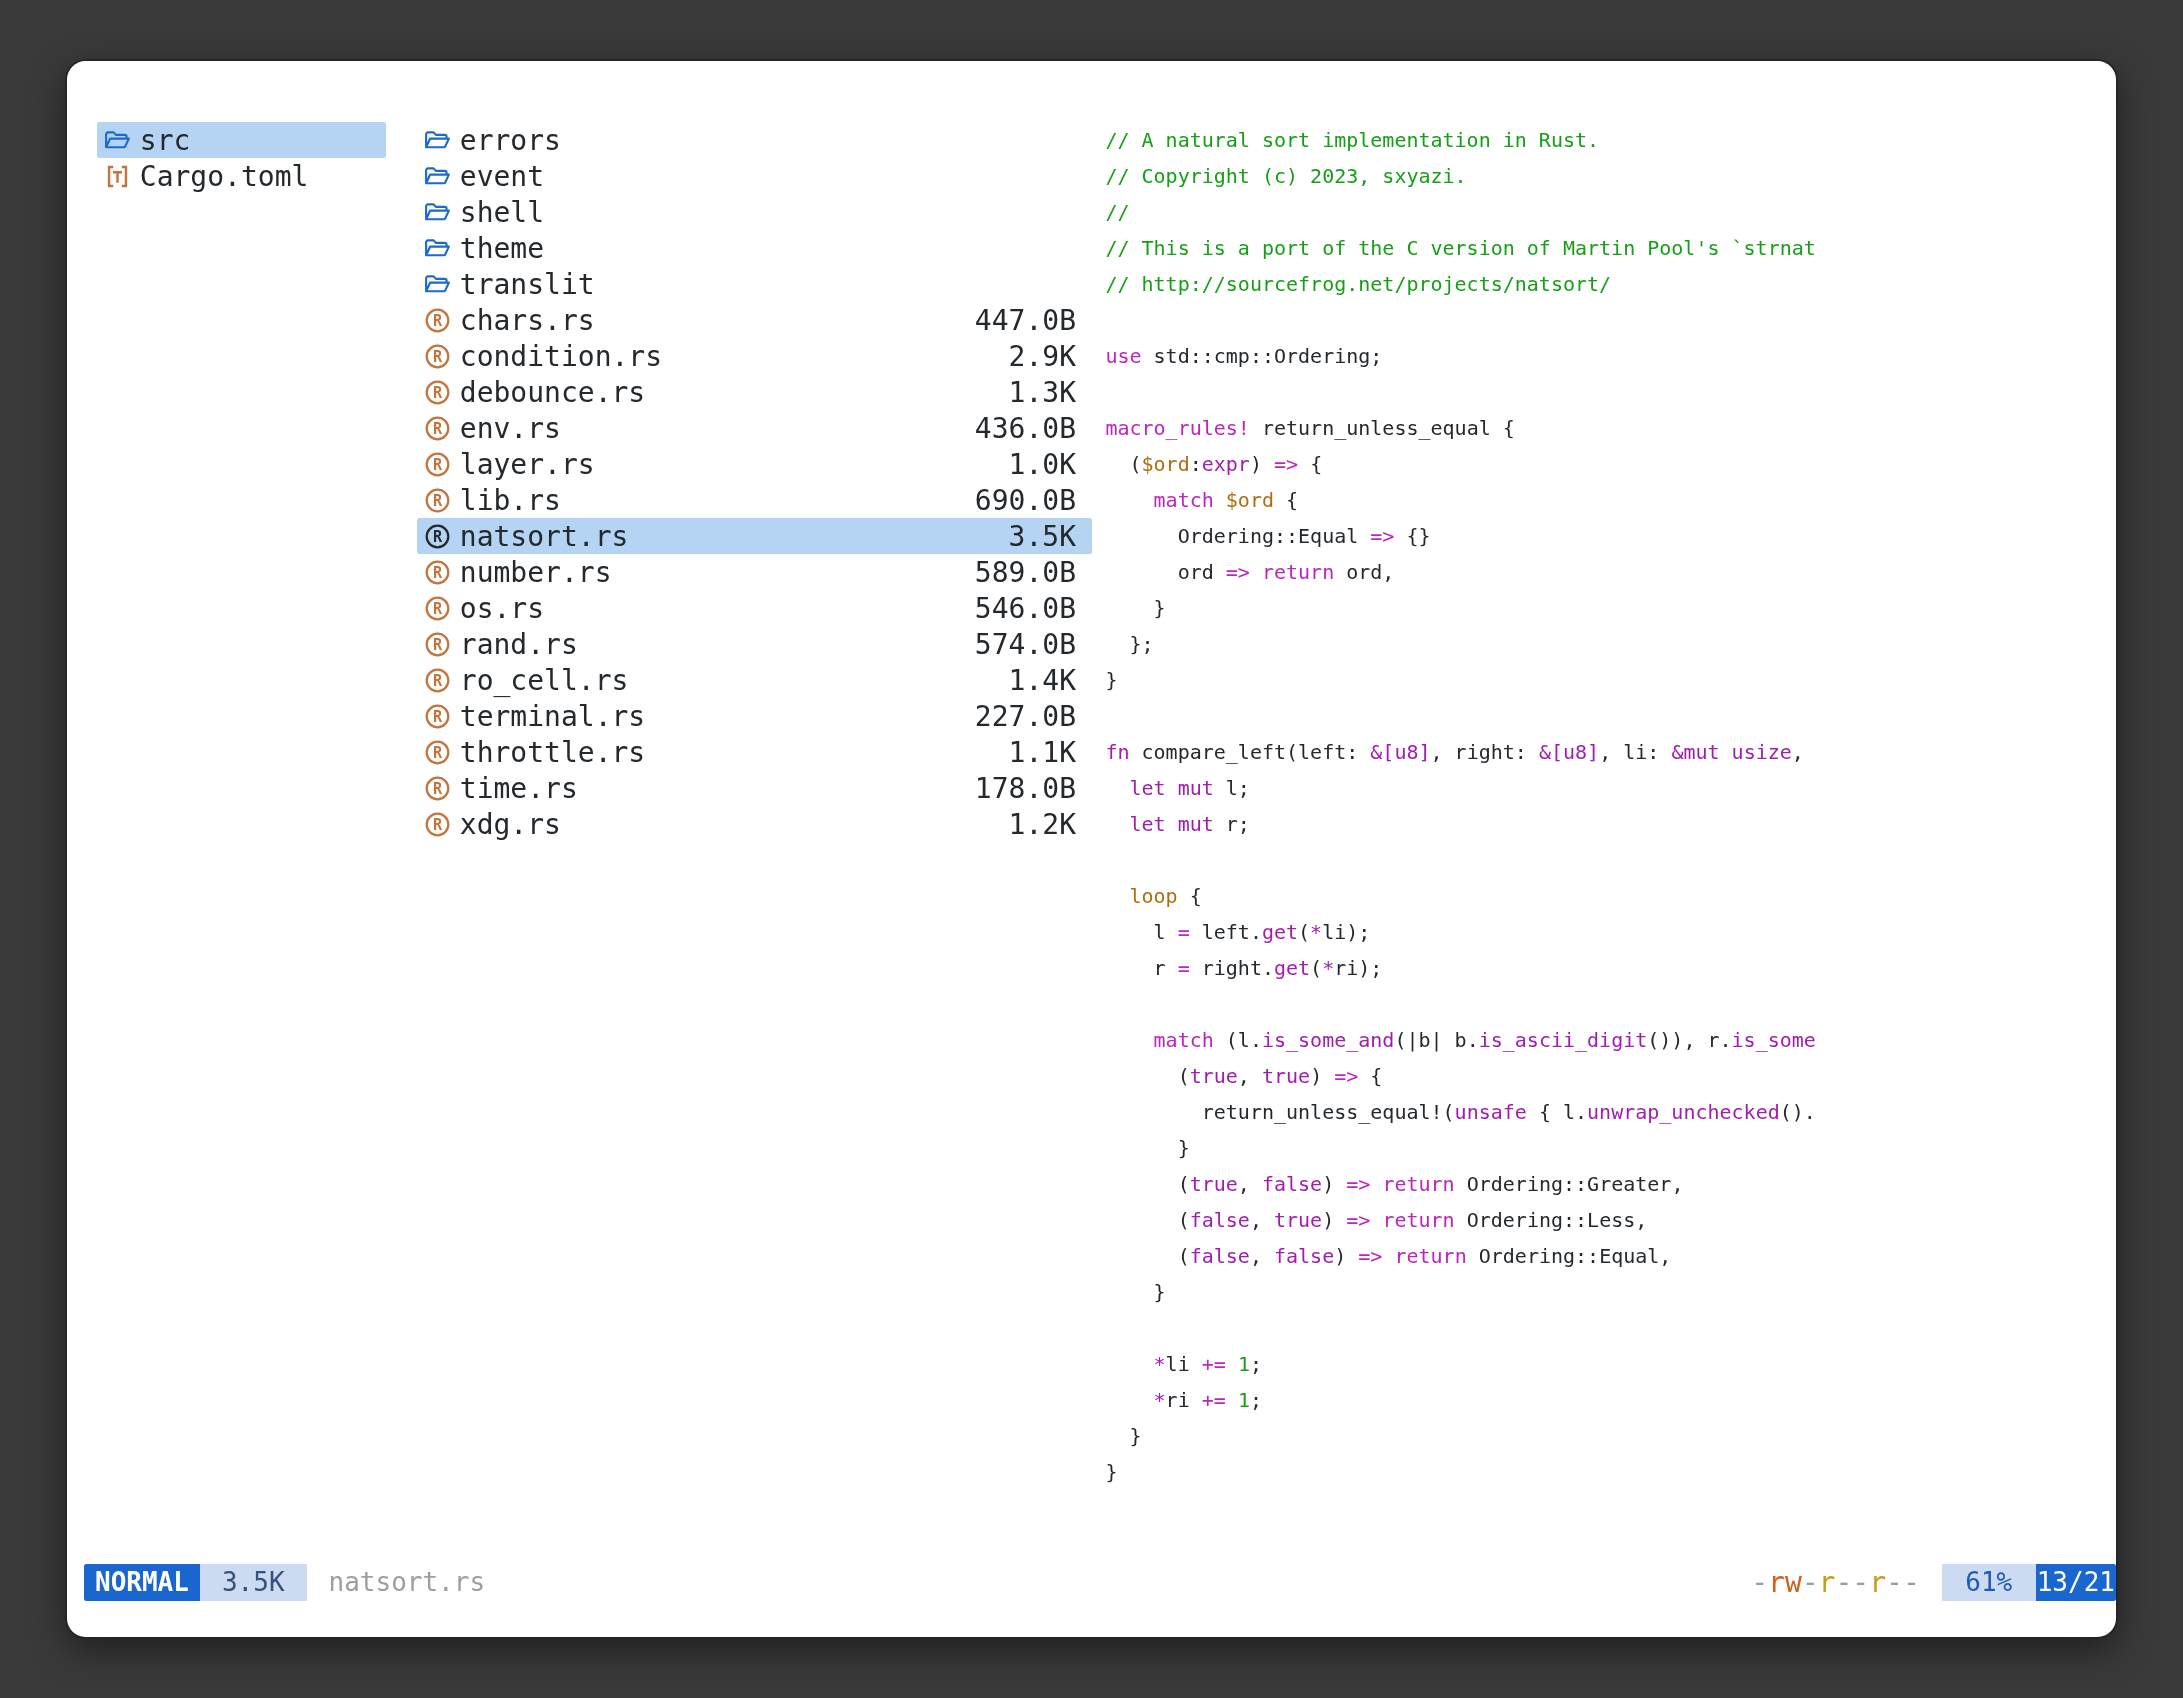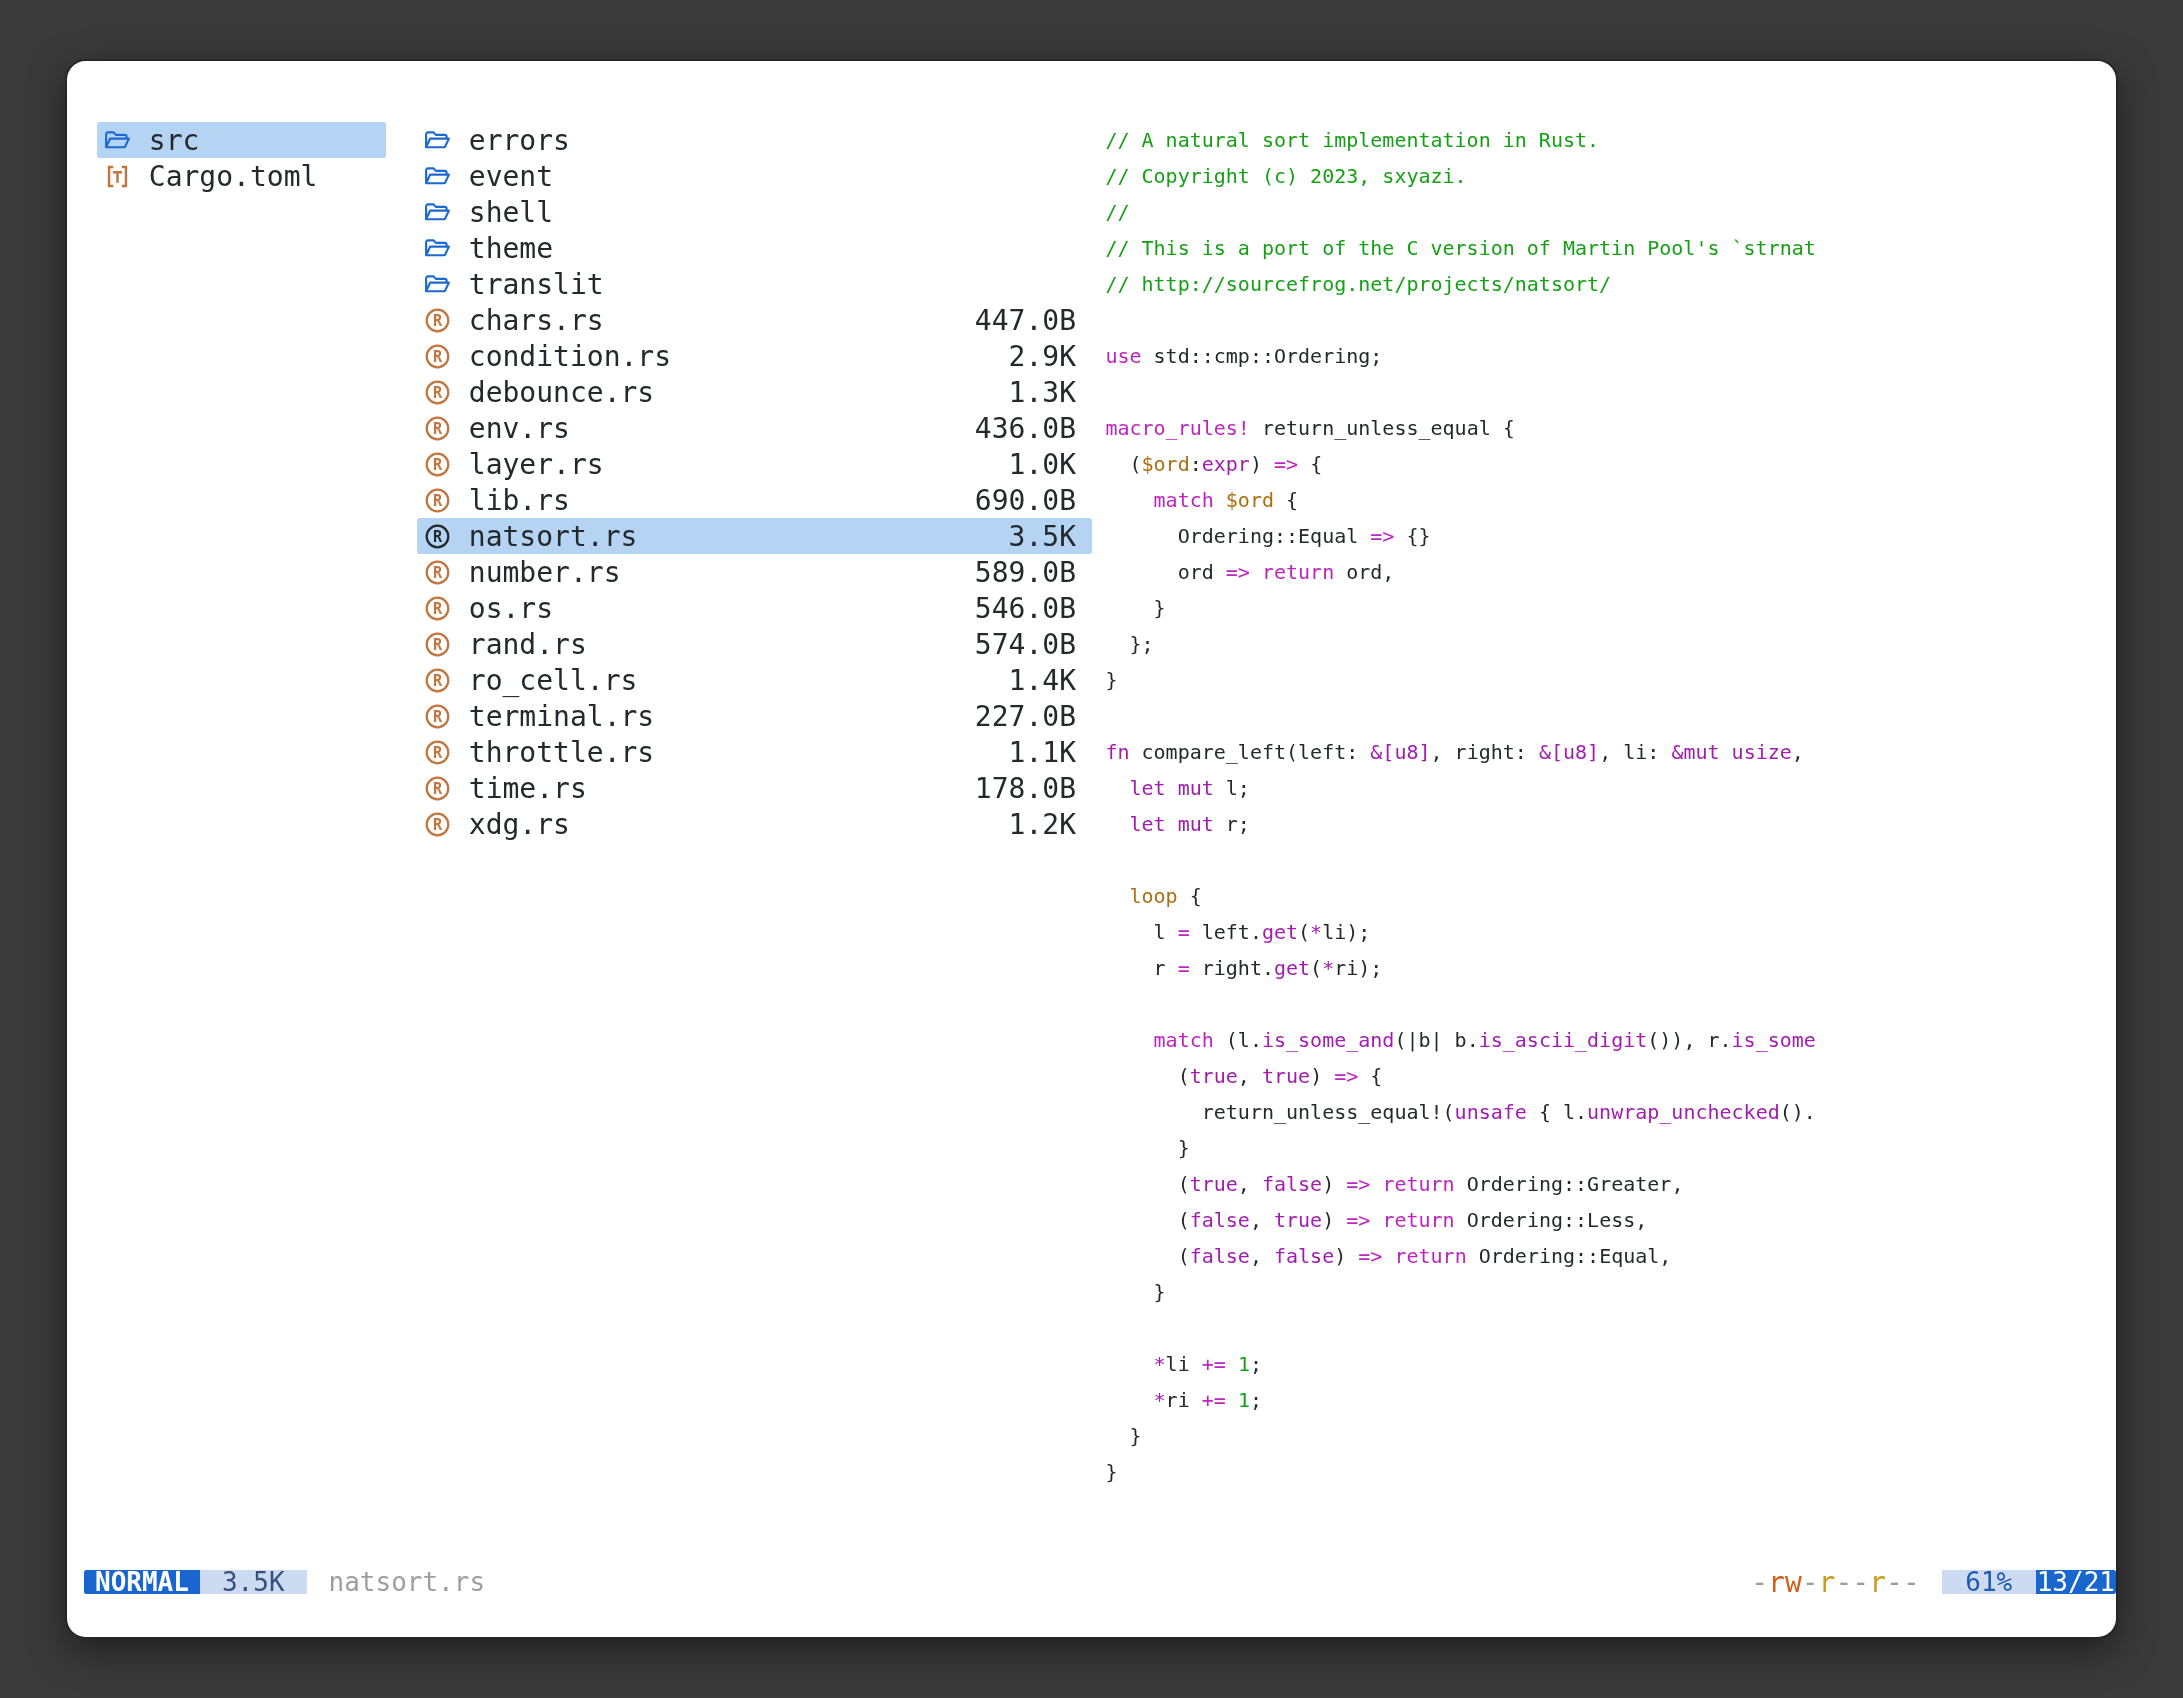--- a/index.html
+++ b/index.html
@@ -20,21 +20,21 @@
     display:flex; align-items:flex-start;
   }
   .pane { overflow:hidden; }
   .pane.parent  { width:289px; margin-right:31px; flex:none; }
   .pane.current { width:675px; margin-right:13.4px; flex:none; }
   .pane.preview { flex:1; height:100%; }
 
   .row {
     height:36px; display:flex; align-items:center;
     font-size:28px; color:#24292e; border-radius:2.5px;
-    white-space:pre; cursor:default;gap:9px;
+    white-space:pre; cursor:default;
   }
   .row.selected { background:#b5d4f3; }
   .row .icon { width:28.5px; height:28.5px; margin-left:6.7px; flex:none; display:flex; align-items:center; justify-content:center; }
   .row .icon svg { width:27px; height:27px; display:block; }
   .row .nm { margin-left:7.6px; }
   .row .sz { margin-left:auto; margin-right:16px; }
 
   .ic-folder { color:#1b6ad2; }
   .ic-file   { color:#c1763f; }
   .row.selected .ic-file { color:#24292e; }
@@ -47,21 +47,21 @@
   .t-b { color:#a21caf;text-align:right; }
   .t-o { color:#ac6e10; }
   .t-g { color:#16a016; }
 
   .statusbar {
     position:absolute; left:17px; right:0; bottom:38px; height:34px;
     display:flex; align-items:center; font-size:26px;
   }
   .sb-left { display:flex; align-items:center; }
   .sb-right { margin-left:auto; display:flex; align-items:center;text-align:right; }
-  .chip { display:flex; align-items:center; height:24px; }
+  .chip { display:flex; align-items:center; height:37px; }
   .chip.mode { background:#1a66cf; color:#fff; font-weight:bold; padding:0 11px; border-radius:2.5px 0 0 2.5px; }
   .chip.szch { background:#ccdaf2; color:#35517e; padding:0 22px; }
   .fname { color:#9e9e9e; margin-left:22px; }
   .perms { font-size:28px; }
   .perms span.dim { color:#9b9b9b; }
   .perms span.o1  { color:#d2601a; }
   .perms span.o2  { color:#c99b20; }
   .chip.pct { background:#ccdaf2; color:#1f5cb0; padding:0 23.5px; margin-left:22px; }
   .chip.pos { background:#1a66cf; color:#fff; padding:0 1px; border-radius:0 2.5px 2.5px 0; }
 </style>

